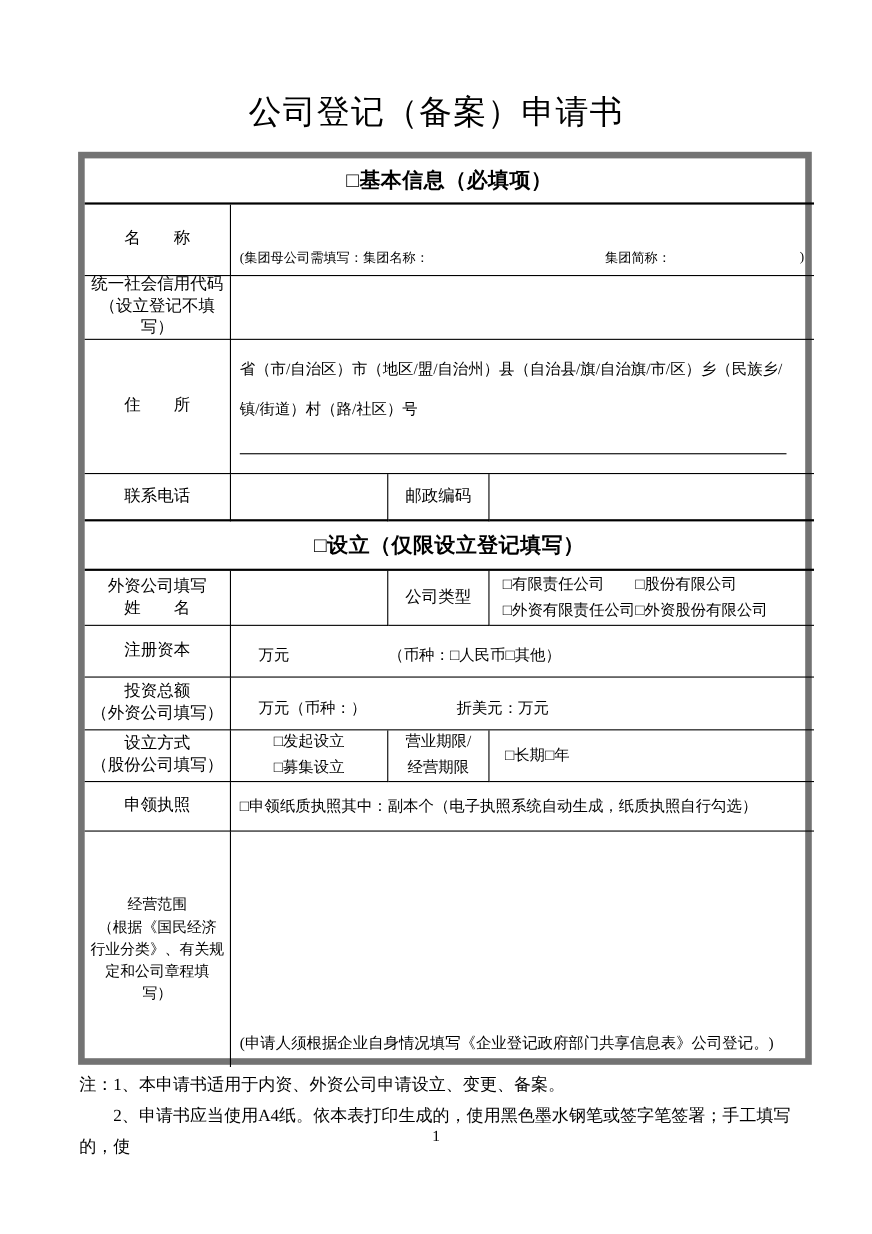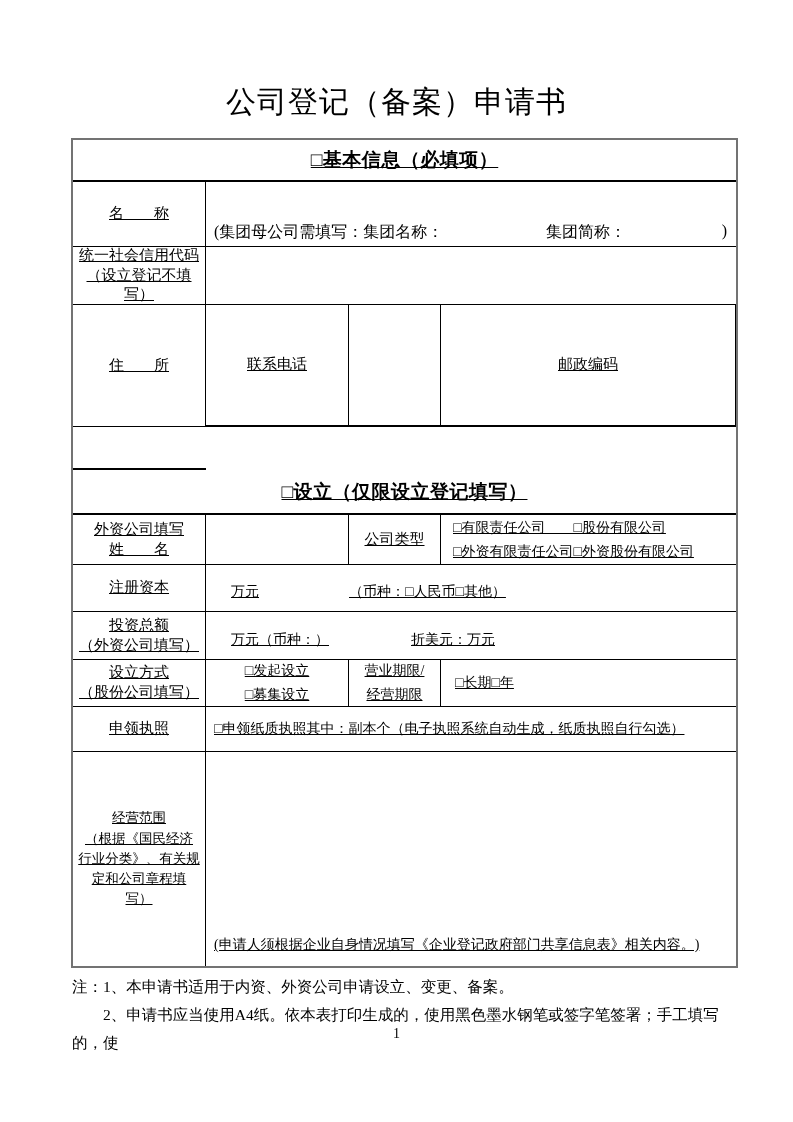--- a/index.html
+++ b/index.html
@@ -3,44 +3,44 @@
 <meta charset="utf-8">
 <style>
   html,body{margin:0;padding:0;background:#ffffff;}
   .page{position:relative;width:793px;height:1122px;background:#ffffff;color:#000;
         font-family:"Liberation Serif","DejaVu Serif",serif;overflow:hidden;}
 
   .doc-title{position:absolute;top:82px;left:0;width:100%;text-align:center;
              font-size:30px;font-weight:normal;letter-spacing:1px;}
 
   .form-table{position:absolute;left:71px;top:138px;width:667px;height:830px;
-              box-sizing:border-box;border:2px solid #737373;
+              box-sizing:border-box;border:6px solid #737373;
               display:grid;
               grid-template-columns:133px 143px 92px 295px;
-              grid-template-rows:42px 65px 58px 122px 43px 45px 50px 47px 48px 47px 45px 214px;text-decoration:underline;}
+              grid-template-rows:42px 65px 58px 122px 43px 45px 50px 47px 48px 47px 45px 214px;}
 
   .cell{box-sizing:border-box;border-right:1px solid #000;border-bottom:1px solid #000;
         font-size:14px;overflow:hidden;}
   .no-r{border-right:none;}
   .no-b{border-bottom:none;}
   .thick-b{border-bottom:2px solid #000;}
   .span3{grid-column:span 3;}
   .span4{grid-column:span 4;}
 
   .band{display:flex;align-items:center;justify-content:center;
         font-family:"Liberation Sans","DejaVu Sans",sans-serif;
         font-weight:bold;font-size:19px;letter-spacing:0.5px;}
 
   .lbl{display:flex;align-items:center;justify-content:center;text-align:center;
        white-space:pre-line;font-size:15px;line-height:1.32;padding:0;}
   .lbl-sm{font-size:13.5px;line-height:1.5;}
 
   .name-cell{position:relative;display:flex;flex-direction:column;justify-content:flex-end;
              padding-bottom:5px;}
-  .hint-line{position:relative;height:19px;font-size:16px;}
+  .hint-line{position:relative;height:19px;font-size:12px;}
   .hint-prefix{position:absolute;left:8px;}
   .hint-short{position:absolute;left:340px;}
   .hint-close{position:absolute;right:9px;}
 
   .addr-cell{position:relative;padding:10px 8px 0 8px;}
   .addr-text{white-space:pre-line;font-size:14px;line-height:36px;}
   .addr-underline{position:absolute;left:8px;bottom:17px;width:497px;height:0;
                   border-top:1.5px solid #000;}
 
   .ctype-cell{display:flex;align-items:center;padding-left:12px;
@@ -85,20 +85,25 @@
         <span class="hint-close">)</span>
       </div>
     </div>
 
     <div class="cell lbl">统一社会信用代码
 （设立登记不填
 写）</div>
     <div class="cell no-r span3"></div>
 
     <div class="cell lbl">住　　所</div>
+    <div class="cell no-r span3 addr-cell">
+      <div class="addr-text">省（市/自治区）市（地区/盟/自治州）县（自治县/旗/自治旗/市/区）乡（民族乡/
+镇/街道）村（路/社区）号</div>
+      <div class="addr-underline"></div>
+    </div>
 
     <div class="cell lbl thick-b">联系电话</div>
     <div class="cell thick-b"></div>
     <div class="cell lbl thick-b">邮政编码</div>
     <div class="cell no-r thick-b"></div>
 
     <div class="cell no-r span4 thick-b band">□设立（仅限设立登记填写）</div>
 
     <div class="cell lbl">外资公司填写
 姓　　名</div>
@@ -130,21 +135,21 @@
 
     <div class="cell lbl">申领执照</div>
     <div class="cell no-r span3 license-cell">□申领纸质执照其中：副本个（电子执照系统自动生成，纸质执照自行勾选）</div>
 
     <div class="cell lbl lbl-sm no-b">经营范围
 （根据《国民经济
 行业分类》、有关规
 定和公司章程填
 写）</div>
     <div class="cell no-r no-b span3 scope-cell">
-      <div>(申请人须根据企业自身情况填写《企业登记政府部门共享信息表》相关内容。)</div>
+      <div>(申请人须根据企业自身情况填写《企业登记政府部门共享信息表》公司登记。)</div>
     </div>
 
   </div>
 
   <div class="notes">注：1、本申请书适用于内资、外资公司申请设立、变更、备案。
 　　2、申请书应当使用A4纸。依本表打印生成的，使用黑色墨水钢笔或签字笔签署；手工填写的，使</div>
 
   <div class="page-num">1</div>
 
 </div>

